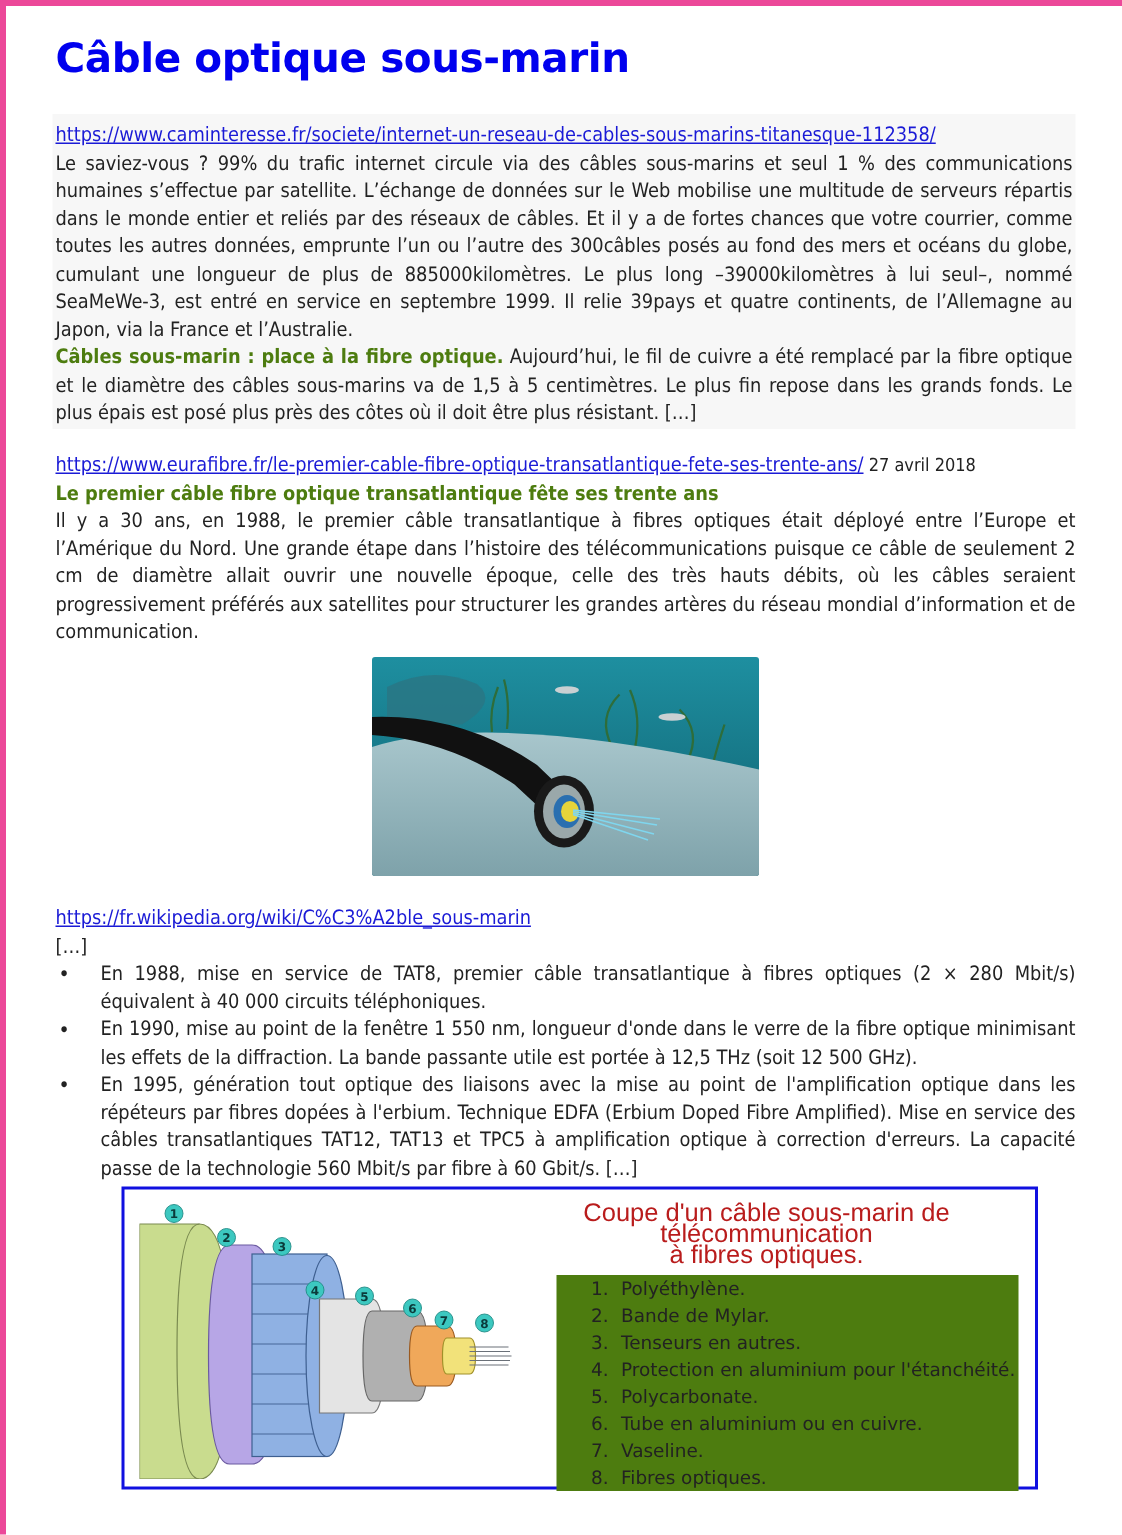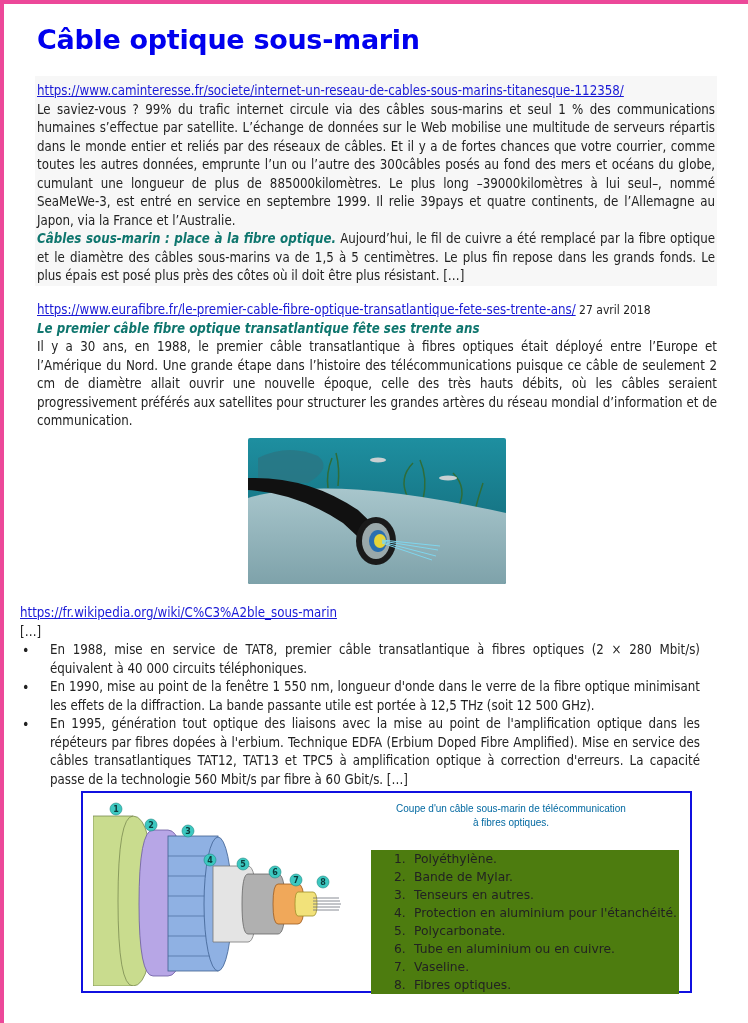--- a/index.html
+++ b/index.html
@@ -9,33 +9,33 @@
           border: 4px solid #ec4899; background: #fff; }
   .title { position: absolute; left: 33px; top: 20px; margin: 0;
            font-family: "DejaVu Sans", sans-serif; font-weight: bold; font-size: 27px;
            color: #0000ee; letter-spacing: -0.3px; }
   .body-text { font-family: "DejaVu Sans Condensed", "Liberation Sans Narrow", "Liberation Sans", sans-serif;
                font-size: 13.2px; line-height: 18.5px; color: #222; }
   .block1 { position: absolute; left: 31px; top: 72px; width: 682px; height: 210px;
             background: #f7f7f7; padding: 6px 2px 0 2px; box-sizing: border-box; }
   .just { text-align: justify; margin: 0; }
   a.link { color: #1a1ad6; text-decoration: underline; }
-  .bold { font-weight: bold; color: #0f766e; font-style: italic; }
+  .bold { font-weight: bold; color: #4d7c0f; }
   .block2 { position: absolute; left: 33px; top: 297px; width: 680px; }
   .image1 { position: absolute; left: 244px; top: 434px; width: 258px; height: 146px;
             border-radius: 2px; overflow: hidden; }
-  .block3 { position: absolute; left: 16px; top: 600px; width: 680px; }
+  .block3 { position: absolute; left: 33px; top: 600px; width: 680px; }
   ul.bullets { margin: 0; padding: 0 0 0 30px; list-style: none; }
   ul.bullets li { position: relative; text-align: justify; }
   ul.bullets li::before { content: "•"; position: absolute; left: -28px; top: 0; font-size: 14px; }
   .figure-box { position: absolute; left: 77px; top: 787px; width: 611px; height: 202px;
                 border: 2px solid #1010e0; box-sizing: border-box; background: #fff; }
   .cable-svg { position: absolute; left: 10px; top: 3px; }
   .caption { position: absolute; left: 268px; top: 9px; width: 320px; text-align: center;
-             font-family: "Liberation Sans", sans-serif; font-size: 10px; line-height: 14px; color: #0369a1; }
+             font-family: "Liberation Sans", sans-serif; font-size: 17px; line-height: 14px; color: #b91c1c; }
   .legend { position: absolute; left: 288px; top: 43px; width: 308px; height: 144px;
             background: #4d7c0f; margin-top: 14px; }
   .legend ol { margin: 0; padding: 0 0 0 23px; list-style: none;
                font-family: "DejaVu Sans", sans-serif; font-size: 12.3px; line-height: 18px; color: #222; }
   .legend li span.num { display: inline-block; width: 20px; }
 </style>
 </head>
 <body>
 
 <div class="page">

